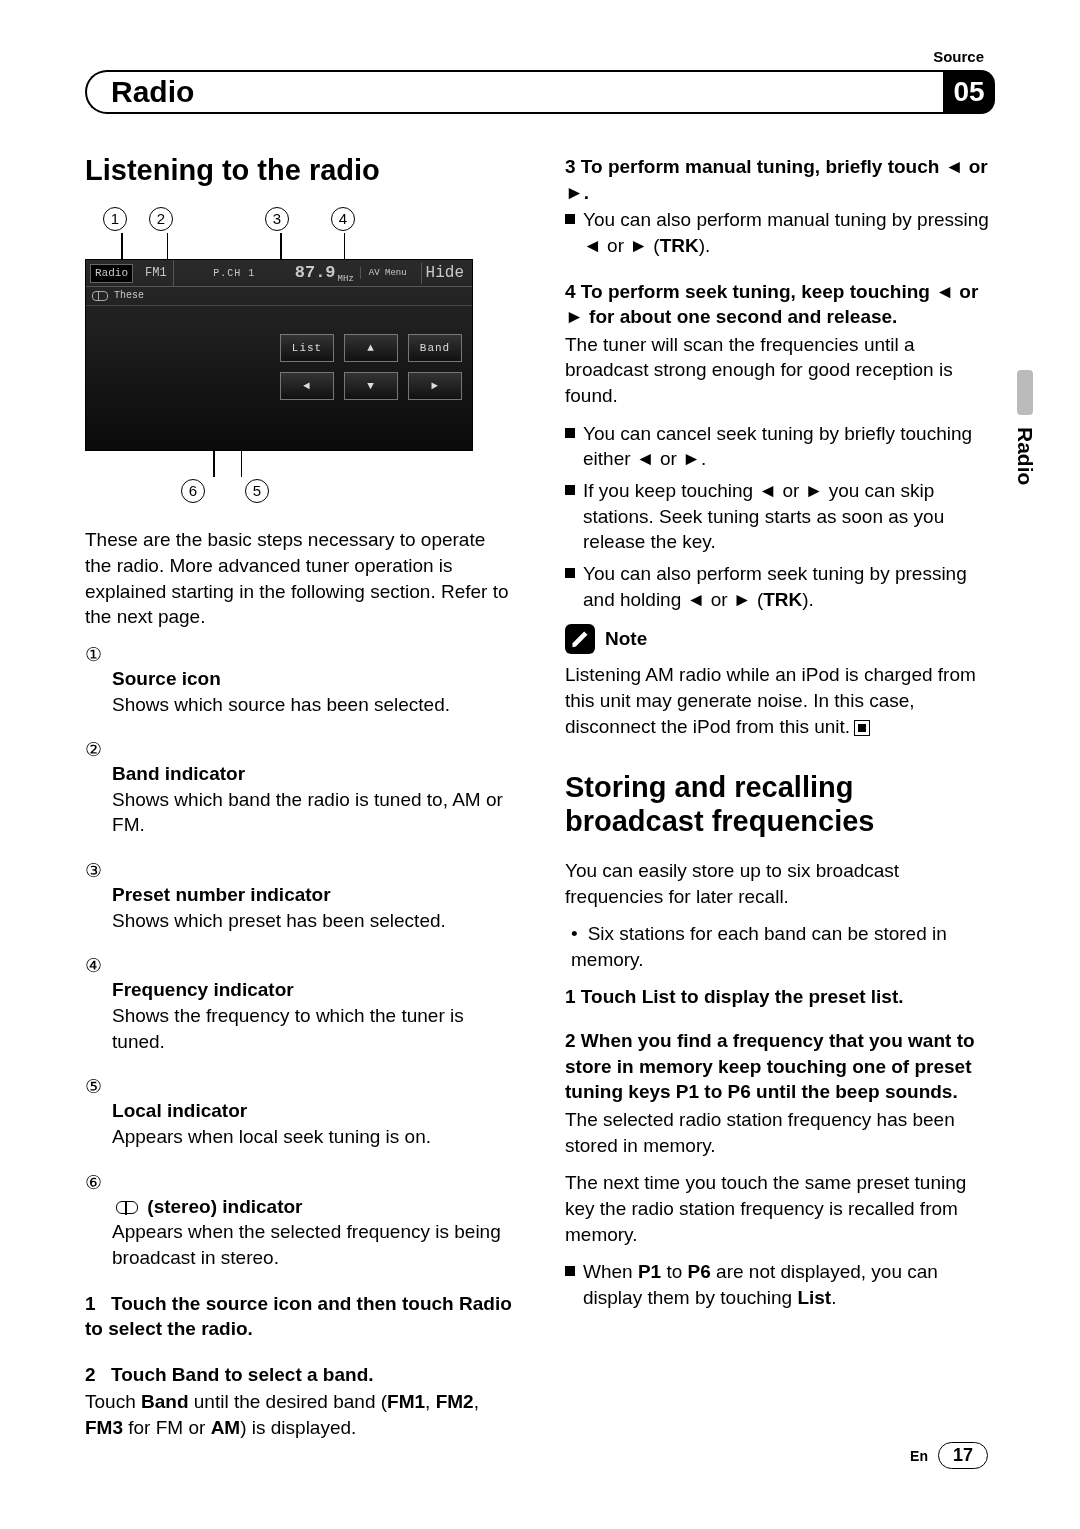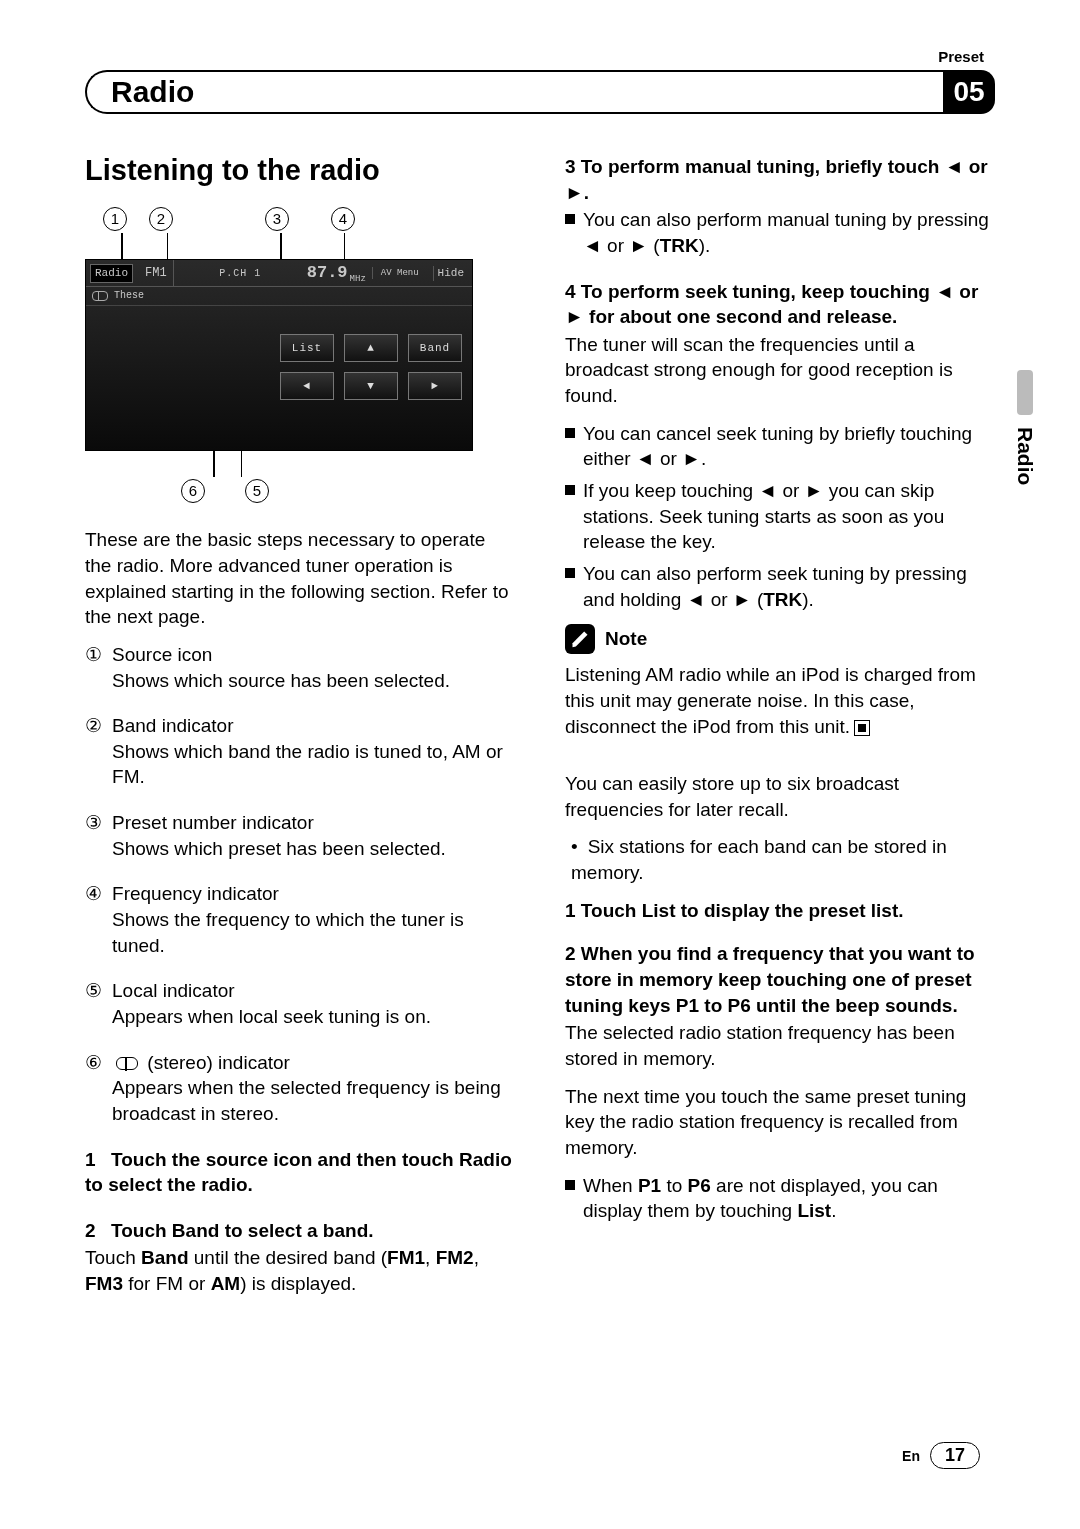--- a/index.html
+++ b/index.html
@@ -130,21 +130,21 @@
     padding: 0 4px;
     gap: 6px;
   }
   .scr-src { background:#000; border:1px solid #666; padding:1px 4px; font-size:11px;}
   .scr-band { padding:0 6px; border-right:1px solid #555; height:100%; display:flex; align-items:center;}
   .scr-pch { flex:1; text-align:center; font-size:10px; letter-spacing:1px;}
   .scr-freq { display:flex; align-items:flex-end; gap:2px;}
   .scr-freq-main { font-size:17px; font-weight:bold;}
   .scr-freq-unit { font-size:9px;}
   .scr-av { font-size:9px; border-left:1px solid #555; padding:0 8px;}
-  .scr-hide { font-size:11px; border-left:1px solid #555; padding:0 4px;}
+  .scr-hide { font-size:16px; border-left:1px solid #555; padding:0 4px;}
   .scr-row2 {
     display:flex; align-items:center; font-size:10px; padding:2px 6px;
     border-bottom:1px solid #444; gap:6px;
   }
   .stereo-ico { width:14px; height:8px; border:1px solid #aaa; border-radius:4px; position:relative;}
   .stereo-ico::after{content:""; position:absolute; left:5px; top:-1px; bottom:-1px; width:1px; background:#aaa;}
   .screen-buttons {
     position:absolute; right:10px; bottom:50px;
     display:flex; flex-direction:column; gap:10px;
   }
@@ -166,21 +166,21 @@
   .para { margin: 0 0 12px 0; }
   .item {
     display: flex;
     gap: 10px;
     margin-bottom: 2px;
   }
   .item-num {
     flex-shrink: 0;
   }
   .item-body { flex:1; }
-  .item-title { font-weight: normal; }
+  .item-title { font-weight: bold; margin-top: 24px; }
   .item-desc { margin-bottom: 18px; }
   .step-title { font-weight: bold; margin-bottom: 2px; }
   .step-title .num { display:inline-block; width:26px; }
   .step-body { margin-bottom: 20px; }
   .bullet-row {
     display:flex; gap:8px; margin-bottom:6px;
   }
   .sq {
     width:10px; height:10px; background:#000; margin-top:7px; flex-shrink:0;
   }
@@ -221,21 +221,21 @@
     width:16px; height:45px; background:#bbb; border-radius:4px; margin-bottom:12px;
   }
   .side-tab-text {
     writing-mode: vertical-rl;
     font-weight:900;
     font-size:21px;
   }
   .footer {
     position:absolute;
     bottom:60px;
-    right:100px;
+    right:92px;
     display:flex;
     align-items:center;
     gap:10px;
   }
   .footer-lang { font-size:14px; font-weight:bold; }
   .page-num-pill {
     border:1.5px solid #000;
     border-radius:16px;
     padding:2px 14px;
     font-weight:bold;
@@ -249,21 +249,21 @@
   }
   .stereo-inline::after{
     content:""; position:absolute; left:8px; top:-1.5px; bottom:-1.5px;
     width:1.5px; background:#000;
   }
 </style>
 </head>
 <body>
 
 <div class="page">
-  <div class="section-label">Preset</div>
+  <div class="section-label">Source</div>
 
   <div class="section-bar">
     <div class="section-pill">
       <div class="section-pill-left">
         <span class="section-title">Radio</span>
       </div>
       <div class="section-num-badge">05</div>
     </div>
   </div>
 
@@ -421,20 +421,21 @@
             </svg>
         </div>
         <span class="note-label">Note</span>
       </div>
       <p class="para">
         <span>Listening AM radio while an iPod is charged from this unit may generate noise. In this case, disconnect the iPod from this unit.</span><span class="end-sq"></span>
       </p>
 
       <div style="height:20px"></div>
 
+      <h2 class="main">Storing and recalling broadcast frequencies</h2>
       <p class="para">You can easily store up to six broadcast frequencies for later recall.</p>
       <p class="para dot-bullet" style="padding-left:6px">Six stations for each band can be stored in memory.</p>
 
       <div class="step-title">1   Touch List to display the preset list.</div>
       <div style="height:16px"></div>
       <div class="step-title">2   When you find a frequency that you want to store in memory keep touching one of preset tuning keys P1 to P6 until the beep sounds.</div>
       <p class="para">The selected radio station frequency has been stored in memory.</p>
       <p class="para">The next time you touch the same preset tuning key the radio station frequency is recalled from memory.</p>
       <div class="bullet-row">
         <div class="sq"></div>

